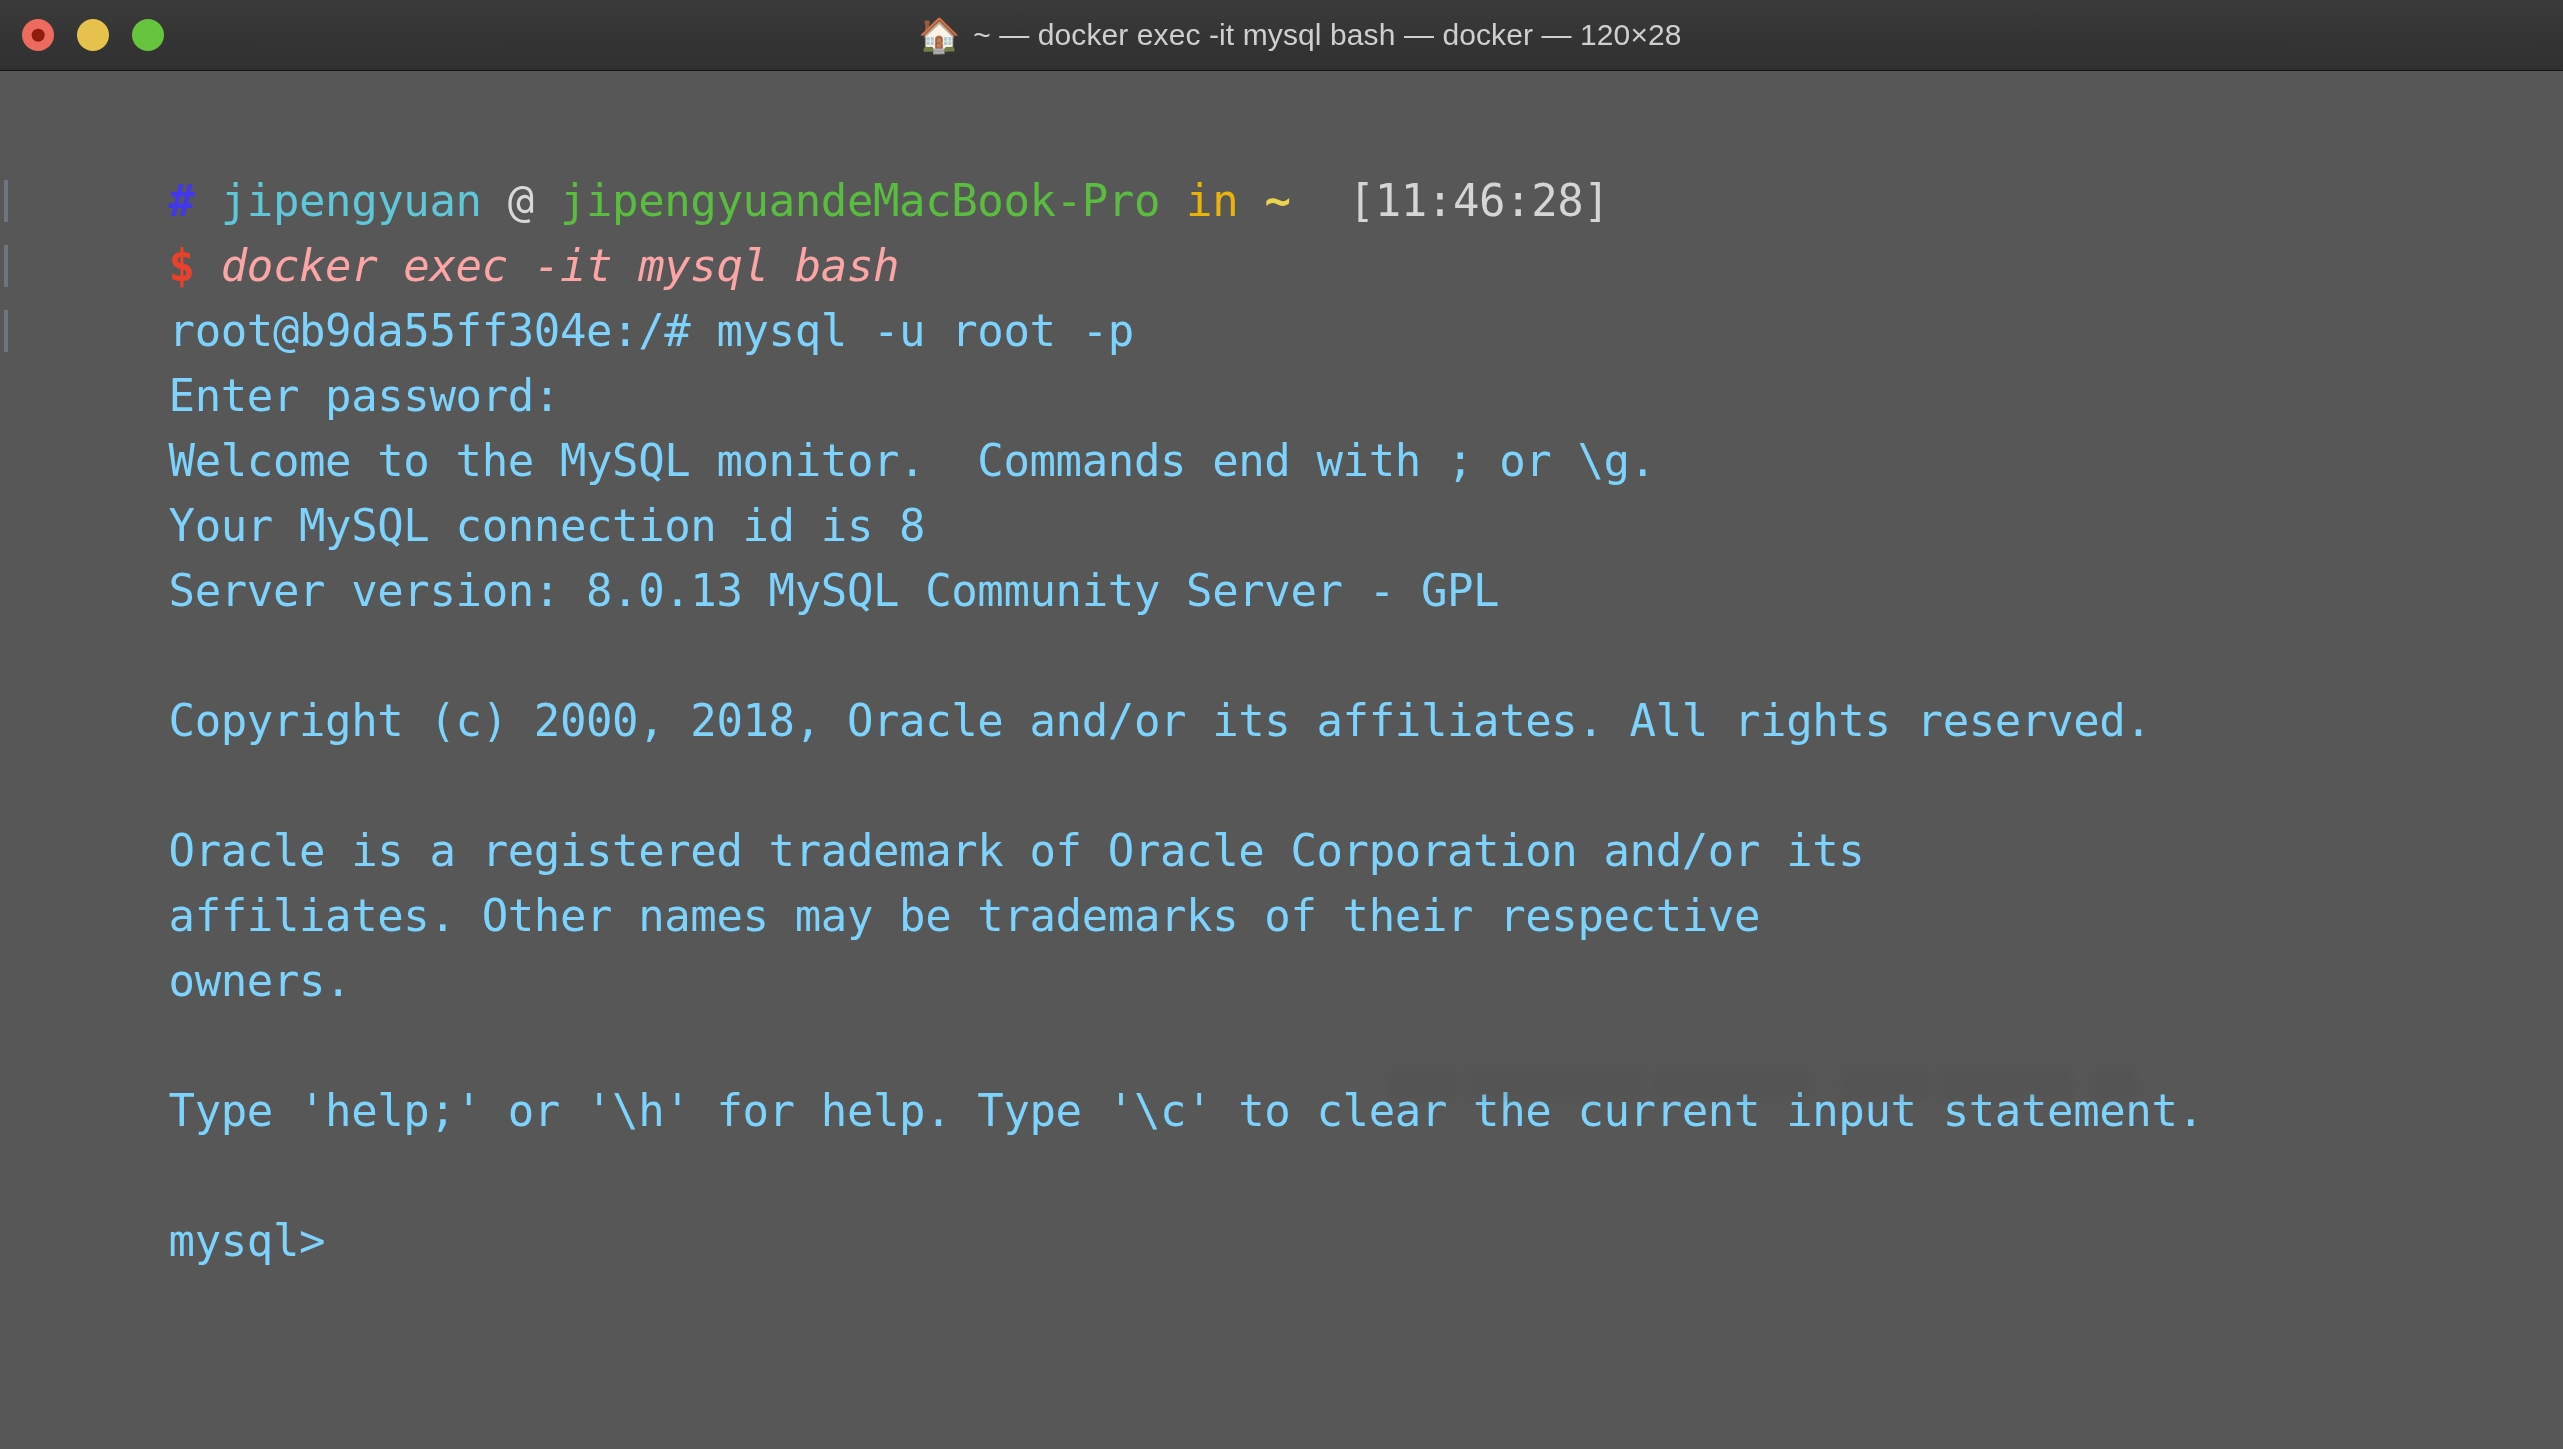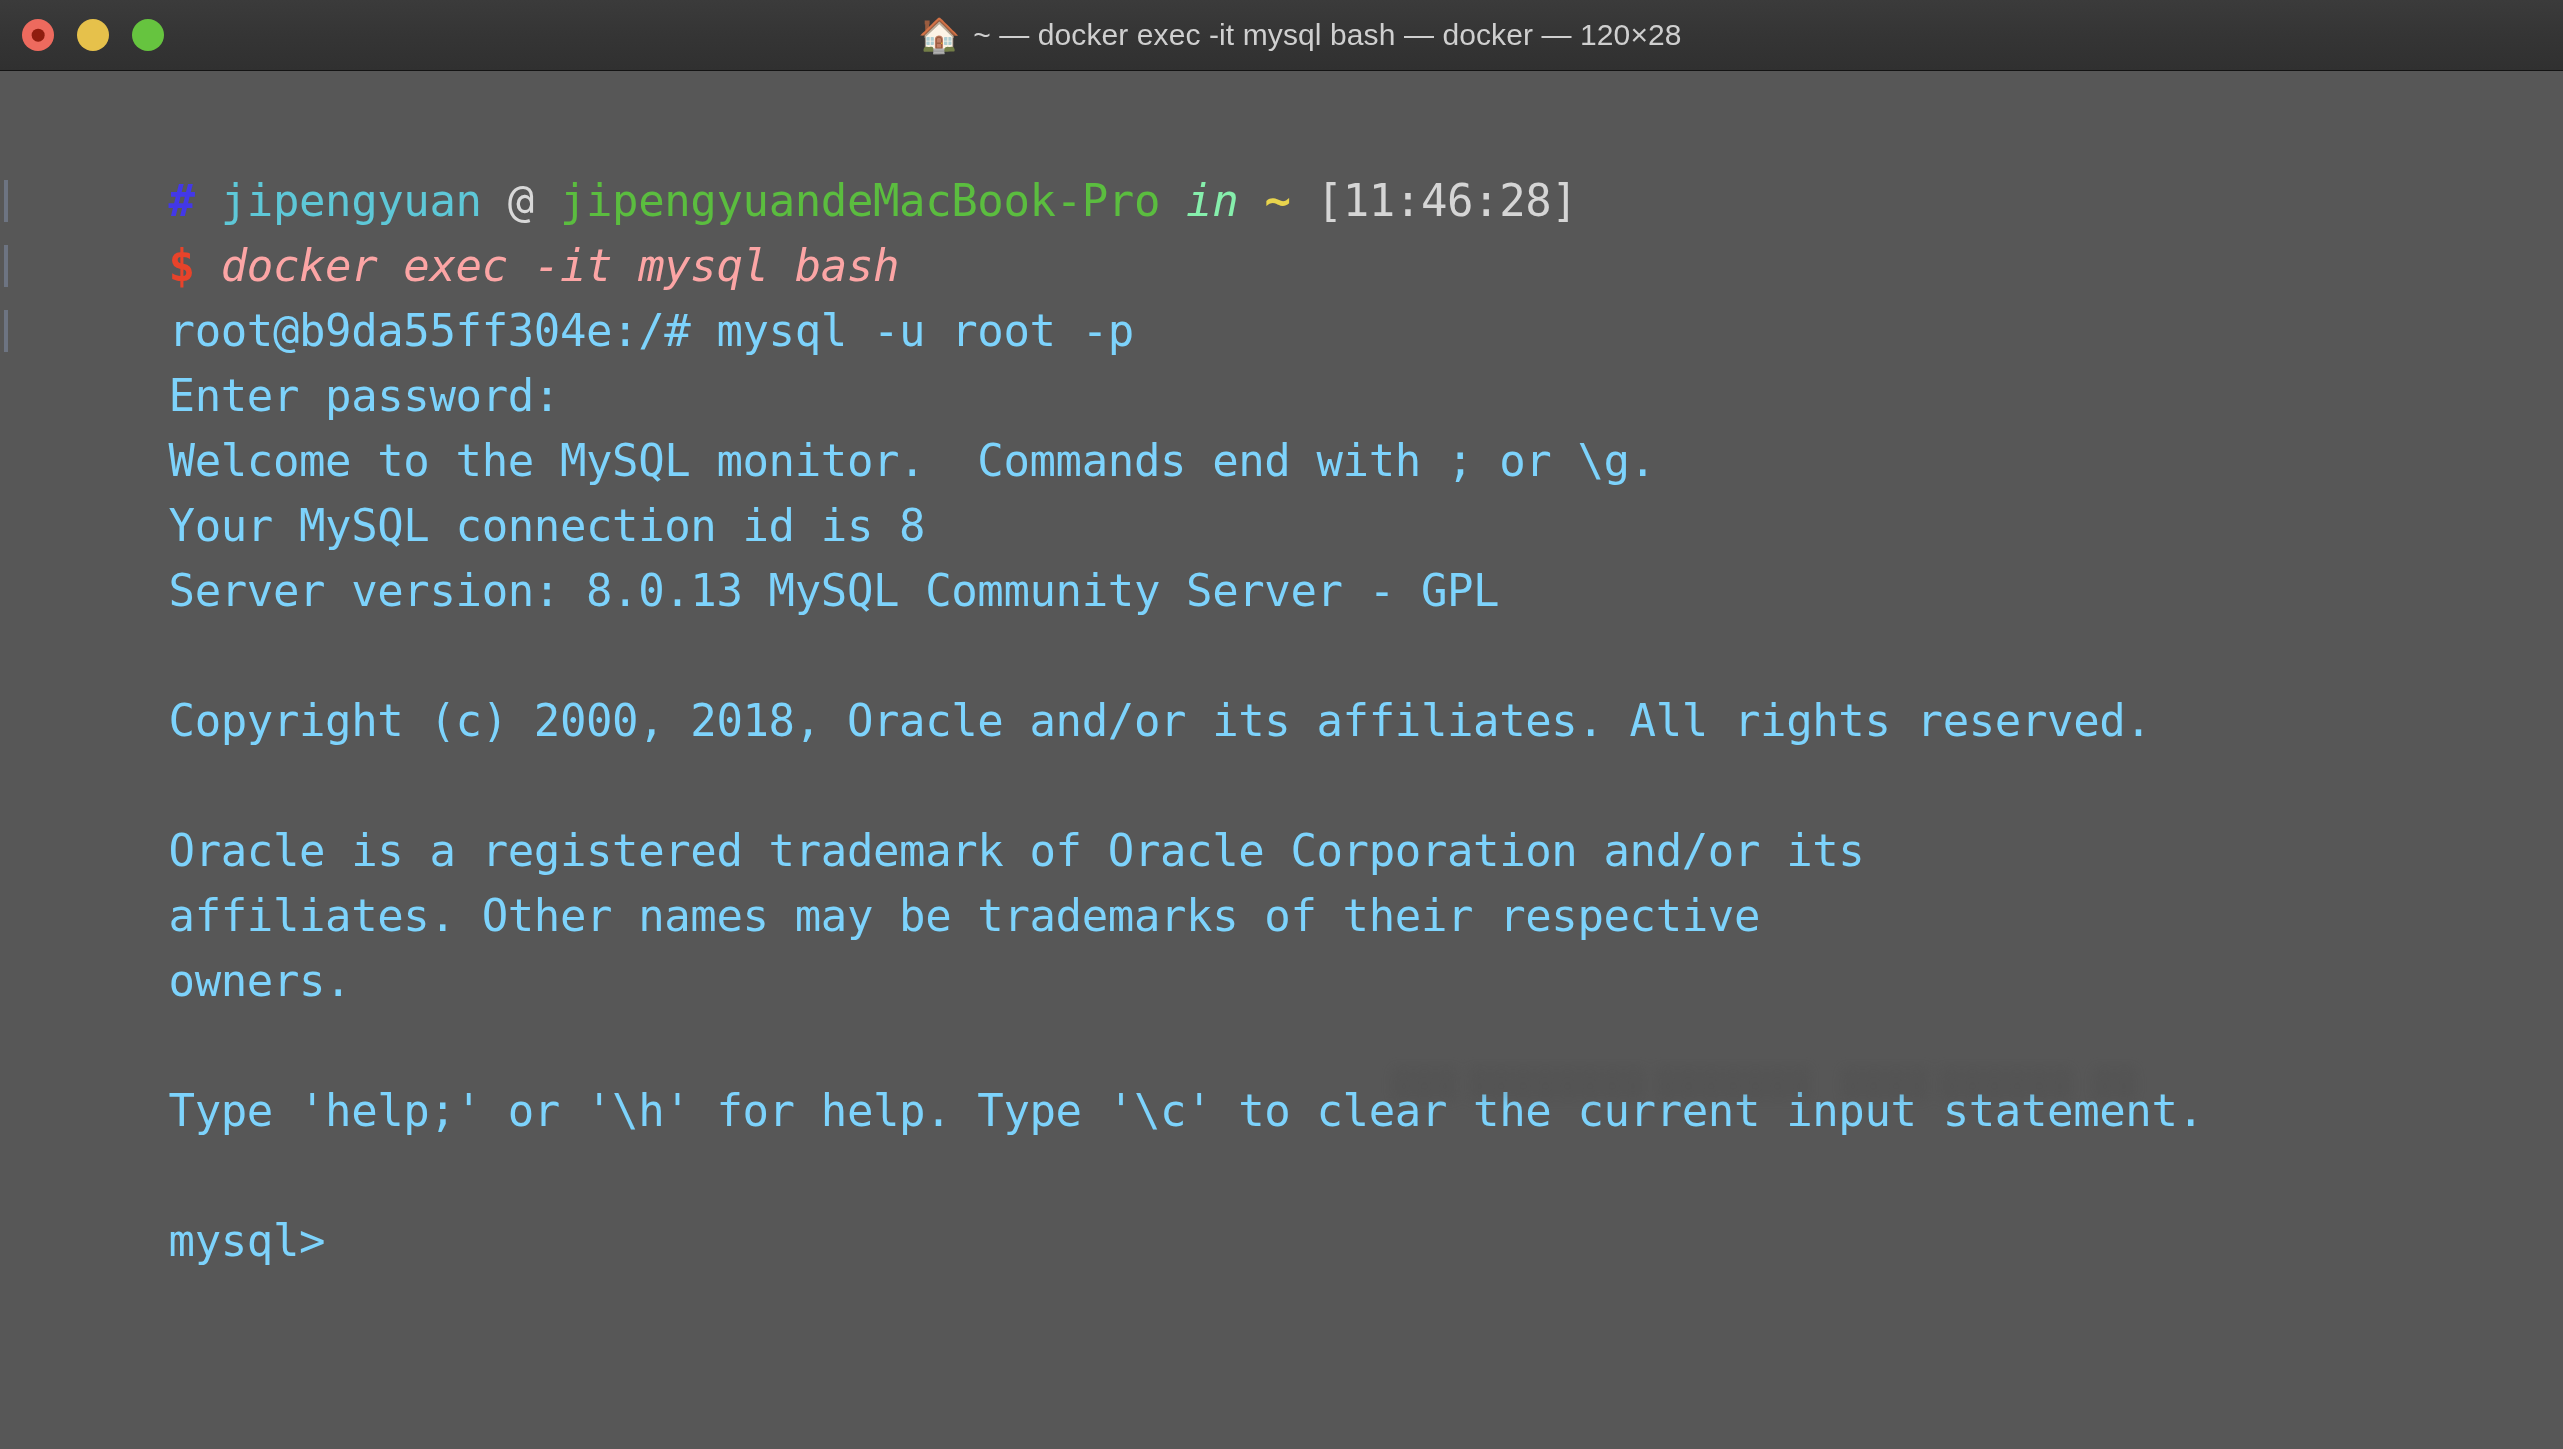--- a/index.html
+++ b/index.html
@@ -103,23 +103,23 @@
     white-space: pre;
     position: relative;
   }
   .line.blank { }
 
   
   .c-hash   { color: #4338e8; font-weight: 700; }
   .c-user   { color: #5ec8d8; margin-top: 12px; }
   .c-at     { color: #d8d8d8; }
   .c-host   { color: #5bbd3f; }
-  .c-in     { color: #86efac; font-style: italic; }
+  .c-in     { color: #eab308; }
   .c-tilde  { color: #e8d44d; font-weight: 700; }
-  .c-time   { color: #d5d5d5; }
+  .c-time   { color: #d5d5d5; margin-left: 32px; }
   .c-dollar { color: #e8432a; font-weight: 700; }
   .c-cmd    { color: #fca5a5; font-style: italic; }
   .c-out    { color: #7dd3fc; }
 
   
   .edge-mark {
     position: absolute;
     left: -8.5px;
     top: 12px;
     width: 4.2px;

